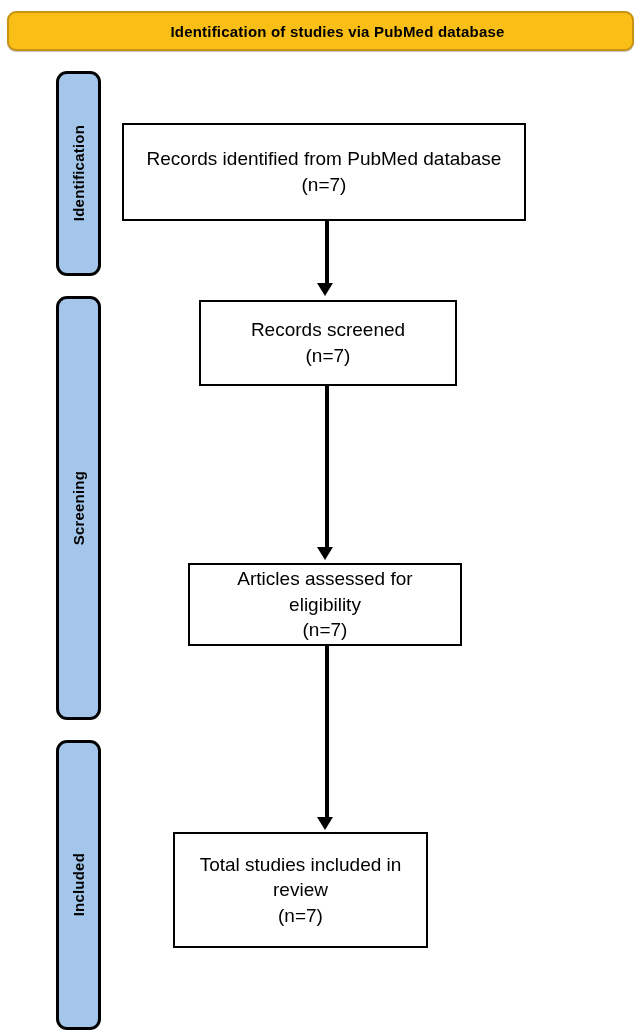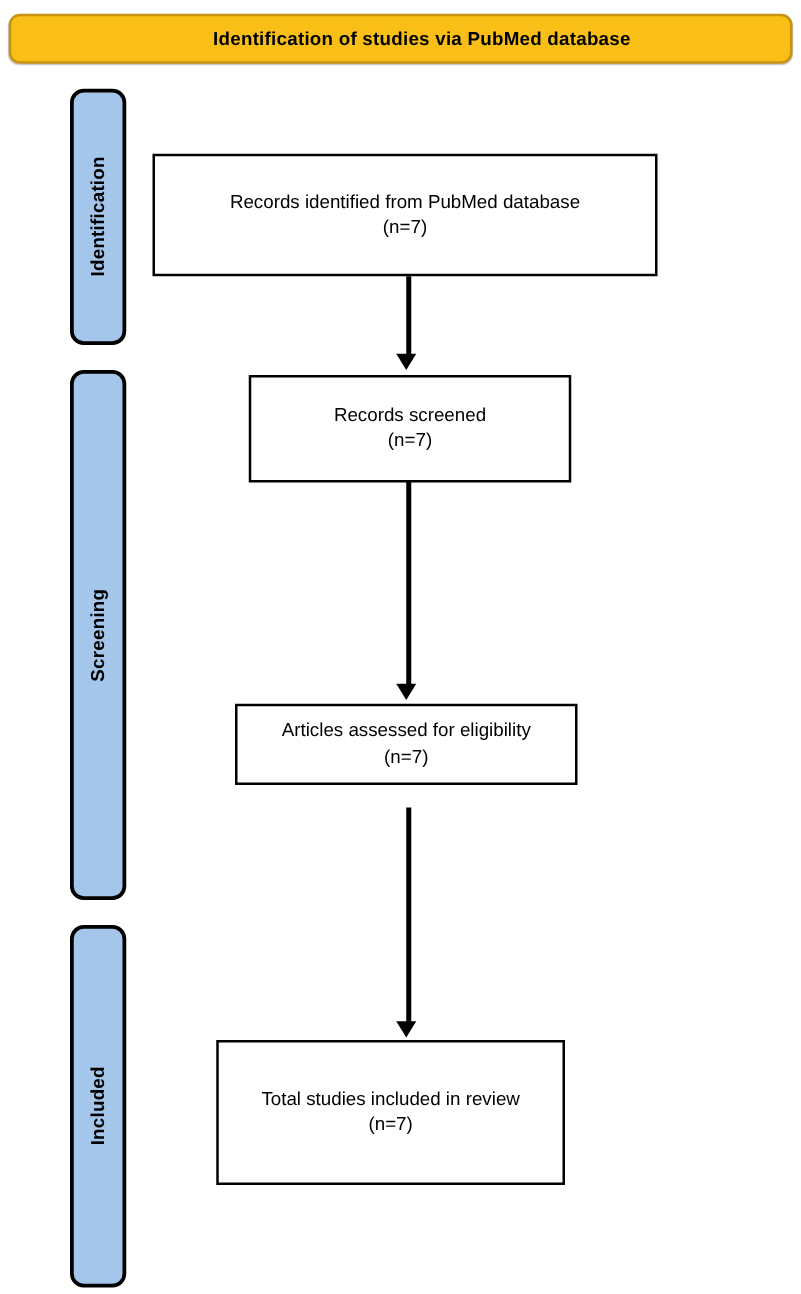--- a/index.html
+++ b/index.html
@@ -75,30 +75,30 @@
     position: absolute;
     box-sizing: border-box;
     background: #ffffff;
     border: 2px solid #000000;
     display: flex;
     align-items: center;
     justify-content: center;
     text-align: center;
   }
   .flow-box-text {
-    font-size: 15px;
+    font-size: 19px;
     line-height: 1.35;
     color: #000000;
     padding: 0 10px;
     white-space: pre-line;
   }
   #box-records-identified { left: 122px; top: 123px; width: 404px; height: 98px; }
   #box-records-screened   { left: 199px; top: 300px; width: 258px; height: 86px; }
-  #box-articles-assessed  { left: 188px; top: 563px; width: 274px; height: 65px; }
-  #box-total-included     { left: 173px; top: 832px; width: 279px; height: 116px; }
+  #box-articles-assessed  { left: 188px; top: 563px; width: 274px; height: 83px; }
+  #box-total-included     { left: 173px; top: 832px; width: 255px; height: 116px; }
 
   
   .arrow {
     position: absolute;
     width: 4px;
     background: #000000;
   }
   .arrow-head {
     position: absolute;
     width: 0;

